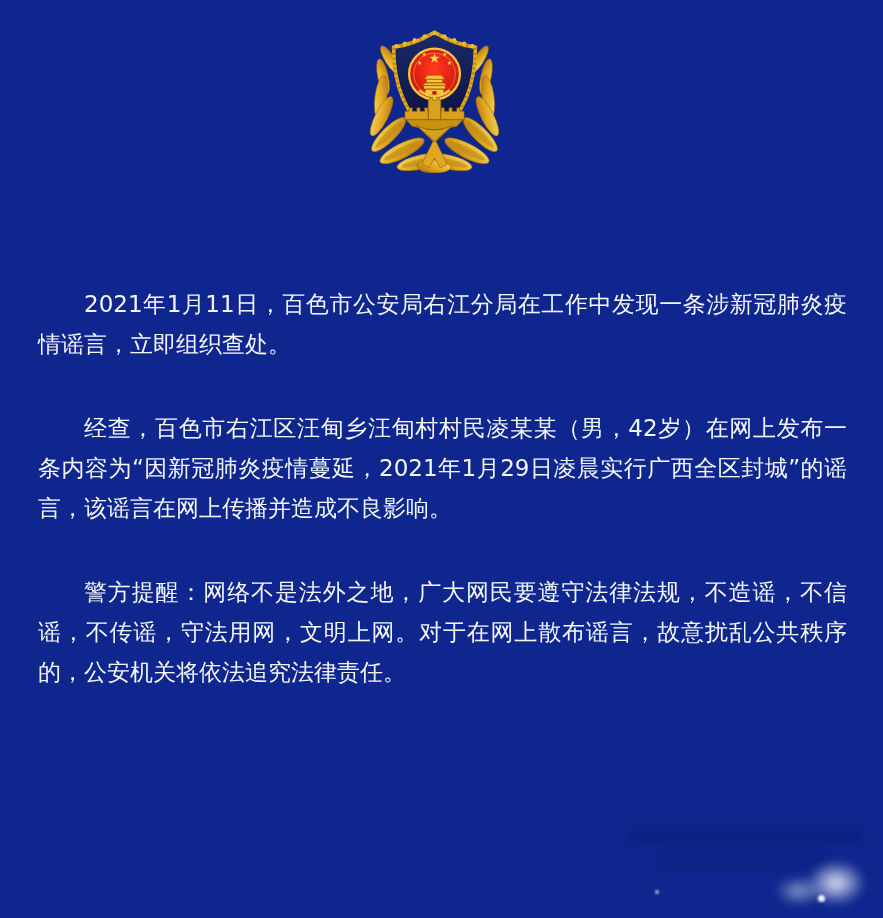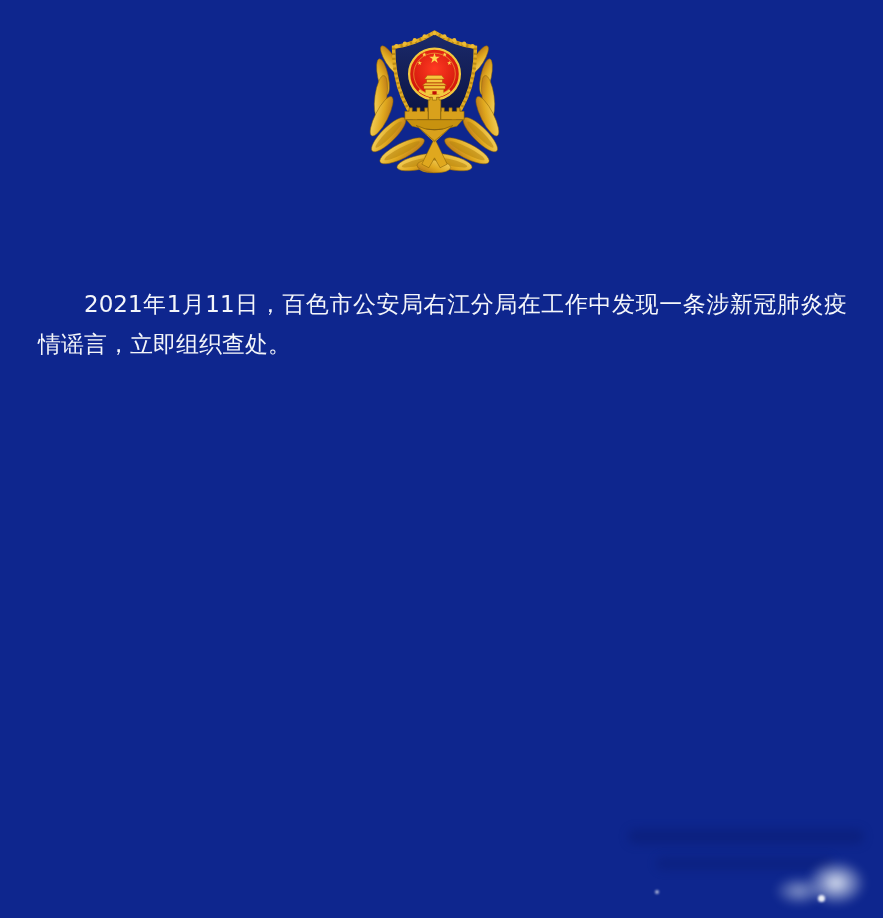--- a/index.html
+++ b/index.html
@@ -156,20 +156,22 @@
         <path d="M58,137 L58,125 L64,125 L64,120 L68.5,120 L68.5,125 L75,125 L75,120 L79.5,120 L79.5,125 L86,125 L86,120 L90.5,120 L90.5,125 L91,125 L91,137 Z"></path>
         <path d="M142,137 L142,125 L136,125 L136,120 L131.5,120 L131.5,125 L125,125 L125,120 L120.5,120 L120.5,125 L114,125 L114,120 L109.5,120 L109.5,125 L109,125 L109,137 Z"></path>
       </g>
       <path d="M60,137 L140,137 L132,146 Q100,156 68,146 Z" fill="#c8920f" stroke="#7c5a06" stroke-width="0.6"></path>
       <path d="M74,145 Q100,158 126,145 L100,167 Z" fill="#d9a11c" stroke="#8a6207" stroke-width="1"></path>
     </svg>
   </div>
 
   <div class="article">
     <p>2021年1月11日，百色市公安局右江分局在工作中发现一条涉新冠肺炎疫情谣言，立即组织查处。</p>
+    <p>经查，百色市右江区汪甸乡汪甸村村民凌某某（男，42岁）在网上发布一条内容为“因新冠肺炎疫情蔓延，2021年1月29日凌晨实行广西全区封城”的谣言，该谣言在网上传播并造成不良影响。</p>
+    <p>警方提醒：网络不是法外之地，广大网民要遵守法律法规，不造谣，不信谣，不传谣，守法用网，文明上网。对于在网上散布谣言，故意扰乱公共秩序的，公安机关将依法追究法律责任。</p>
   </div>
 
   <div class="wm-smudge wm-smudge-1"></div>
   <div class="wm-smudge wm-smudge-2"></div>
   <div class="wm-blob wm-blob-1"></div>
   <div class="wm-blob wm-blob-2"></div>
   <div class="wm-dot wm-dot-1"></div>
   <div class="wm-dot wm-dot-2"></div>
 
 </div>

